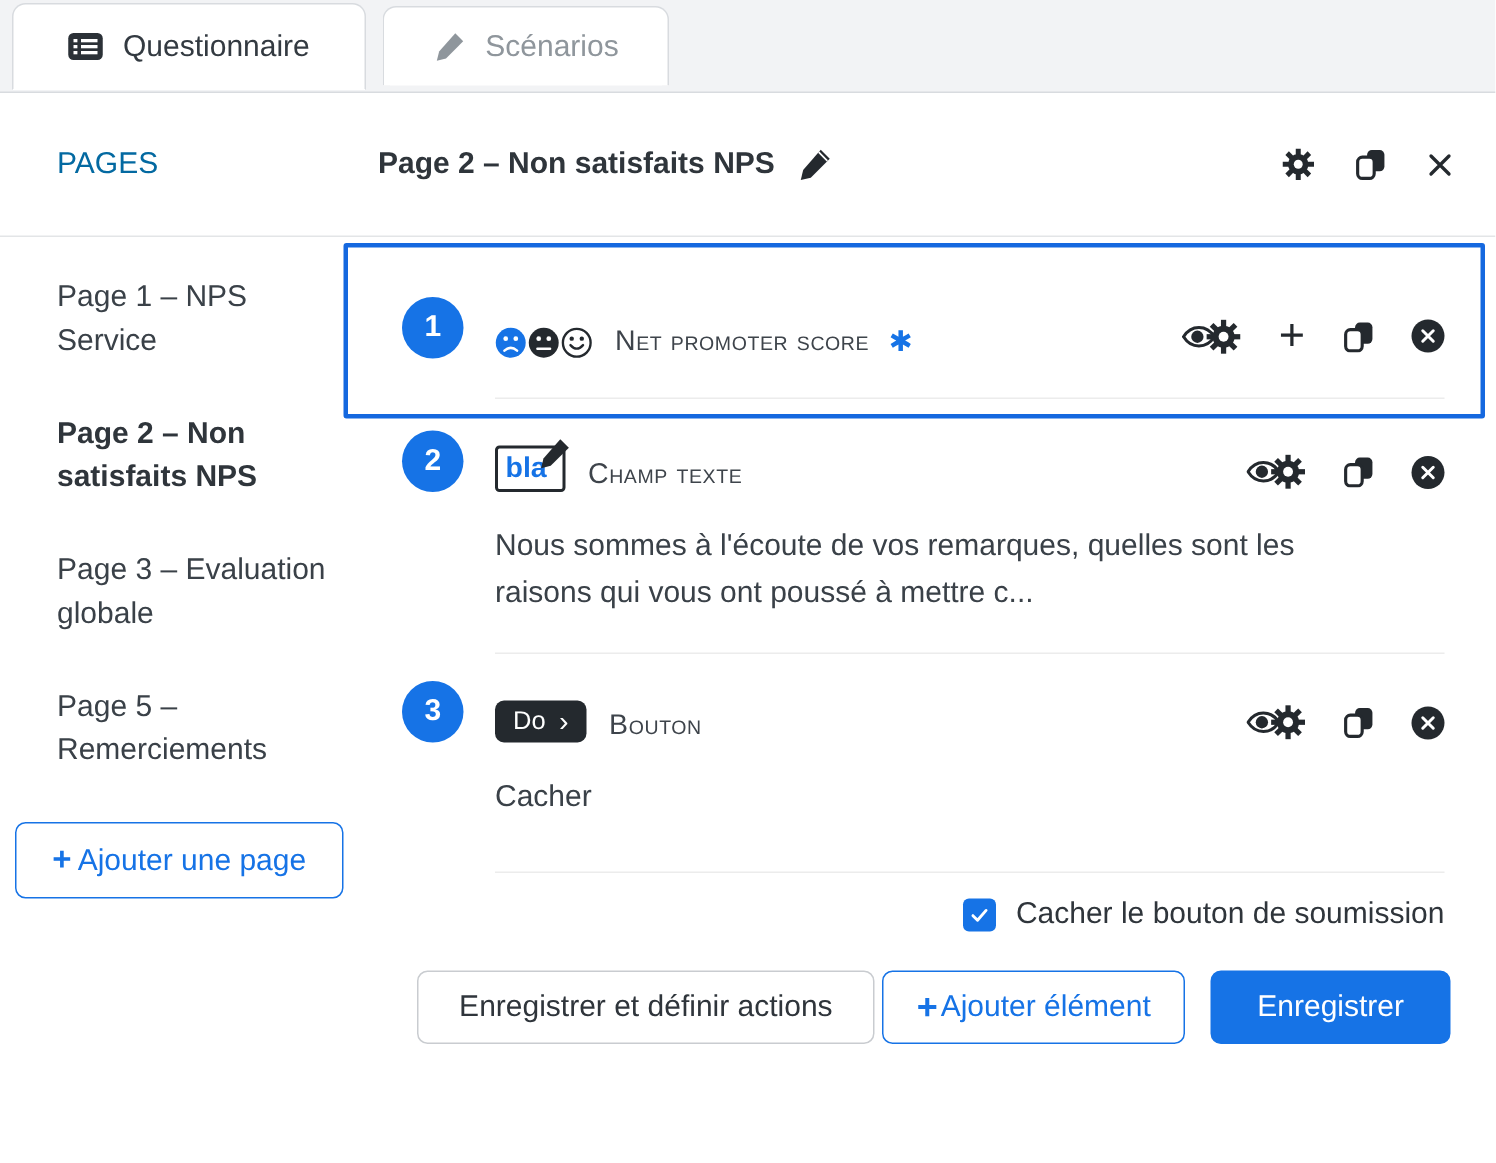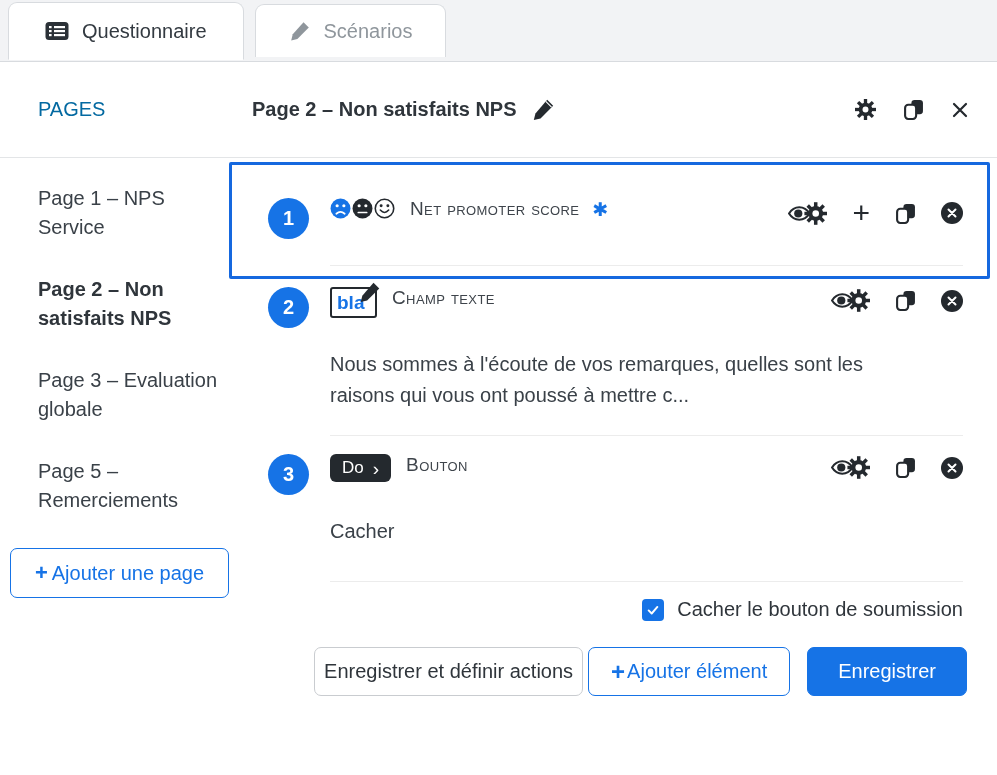--- a/index.html
+++ b/index.html
@@ -44,21 +44,21 @@
   .add-page-btn .plus{font-weight:bold;font-size:22px;margin-right:4px;}
   .content{flex:1;box-sizing:border-box;padding-right:34px;}
   
   .element{display:flex;}
   .num{
     width:41px;height:41px;border-radius:50%;background:#1673e6;color:#fff;
     font-size:20px;font-weight:bold;display:flex;align-items:center;justify-content:center;
     flex-shrink:0;
   }
   .el-body{flex:1;margin-left:21px;border-bottom:1px solid #ececec;padding-bottom:24px;min-width:0;}
-  .el-head{display:flex;align-items:flex-start;min-height:41px;gap:15px;}
+  .el-head{display:flex;align-items:flex-end;min-height:41px;gap:15px;}
   .el-label{font-variant:small-caps;font-size:19px;letter-spacing:.4px;color:#3e444b;}
   .required{color:#1673e6;font-size:19px;font-family:"DejaVu Sans",sans-serif;margin-left:-2px;}
   .el-icons{margin-left:auto;display:flex;align-items:center;gap:25px;}
   .ricon{display:flex;align-items:center;cursor:pointer;}
   .icon-plus{font-size:30px;color:#24292e;line-height:1;font-weight:400;cursor:pointer;}
   .x-circle{width:22px;height:22px;border-radius:50%;background:#24292e;display:flex;align-items:center;justify-content:center;cursor:pointer;flex-shrink:0;}
   .el-text{margin-top:21px;font-size:20px;color:#3a4148;line-height:31px;max-width:570px;}
   .element.selected{
     border:3px solid #1568df;border-radius:2px;
     margin:4px 3px 0 -4px;padding:33px 24px 10px 36px;margin-right:-27px;
@@ -81,21 +81,21 @@
   .do-chevron{font-size:19px;line-height:1;}
   
   .checkbox-row{display:flex;justify-content:flex-end;align-items:center;gap:13px;margin-top:16px;font-size:20px;color:#2f353b;}
   .checkbox{width:22px;height:22px;border-radius:4px;background:#1673e6;display:flex;align-items:center;justify-content:center;cursor:pointer;flex-shrink:0;}
   
   .footer{display:flex;justify-content:flex-end;align-items:center;gap:5px;padding:26px 30px 0 0;background:#fff;}
   .btn{
     border-radius:7px;font-size:20px;height:49px;display:flex;align-items:center;justify-content:center;
     box-sizing:border-box;background:#fff;font-family:inherit;cursor:pointer;
   }
-  .btn-secondary{border:1px solid #c9ccd0;color:#2f353b;padding:0 9px;}
+  .btn-secondary{border:1px solid #c9ccd0;color:#2f353b;padding:0 27px;}
   .btn-outline{border:1px solid #1673e6;color:#1673e6;padding:0 22px;gap:2px;}
   .btn-outline .plus{font-weight:bold;font-size:24px;}
   .btn-primary{background:#1673e6;border:1px solid #1673e6;color:#fff;padding:0 30px;margin-left:12px;}
 </style>
 </head>
 <body>
 
 <div class="tabbar">
   <div class="tab tab-questionnaire">
     <span style="display:flex;">

